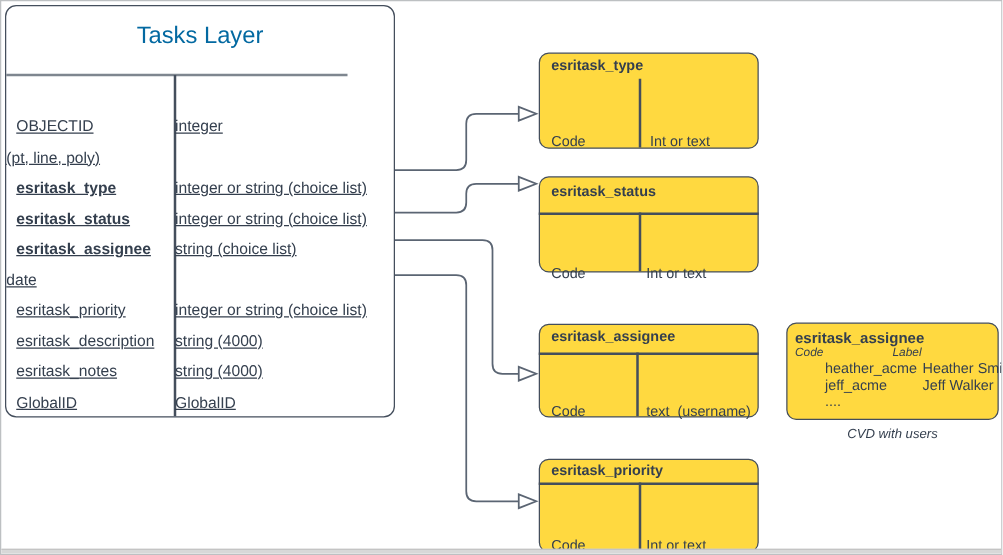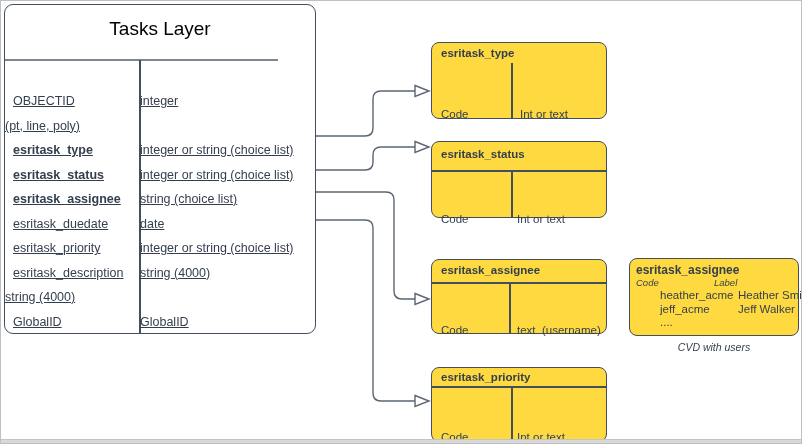--- a/index.html
+++ b/index.html
@@ -24,21 +24,21 @@
     width: 312px; height: 330px;
     border: 1.5px solid #444E5C;
     border-radius: 9px;
     background: #ffffff;
   }
   .tasks-title {
     position: absolute;
     top: 13px; left: 0; right: 0;
     text-align: center;
     font-size: 19px;
-    color: #000000;
+    color: #0369a1;
   }
   .title-divider {
     position: absolute;
     top: 54px; left: 0;
     width: 273px; height: 2px;
     background: #7E868F;
   }
   .col-divider {
     position: absolute;
     top: 55px; bottom: 0; left: 134px;
@@ -188,32 +188,32 @@
       </div>
       <div class="field-row bold">
         <span class="fname">esritask_status</span>
         <span class="ftype">integer or string (choice list)</span>
       </div>
       <div class="field-row bold">
         <span class="fname">esritask_assignee</span>
         <span class="ftype">string (choice list)</span>
       </div>
       <div class="field-row">
-        <span class="fname">esritask_duedate</span>
         <span class="ftype">date</span>
       </div>
       <div class="field-row">
         <span class="fname">esritask_priority</span>
         <span class="ftype">integer or string (choice list)</span>
       </div>
       <div class="field-row">
         <span class="fname">esritask_description</span>
         <span class="ftype">string (4000)</span>
       </div>
       <div class="field-row">
+        <span class="fname">esritask_notes</span>
         <span class="ftype">string (4000)</span>
       </div>
       <div class="field-row">
         <span class="fname">GlobalID</span>
         <span class="ftype">GlobalID</span>
       </div>
     </div>
   </div>
 
   <svg class="connectors" width="802" height="444" viewBox="0 0 802 444" stroke="#5B6573" stroke-width="1.4" fill="none">

